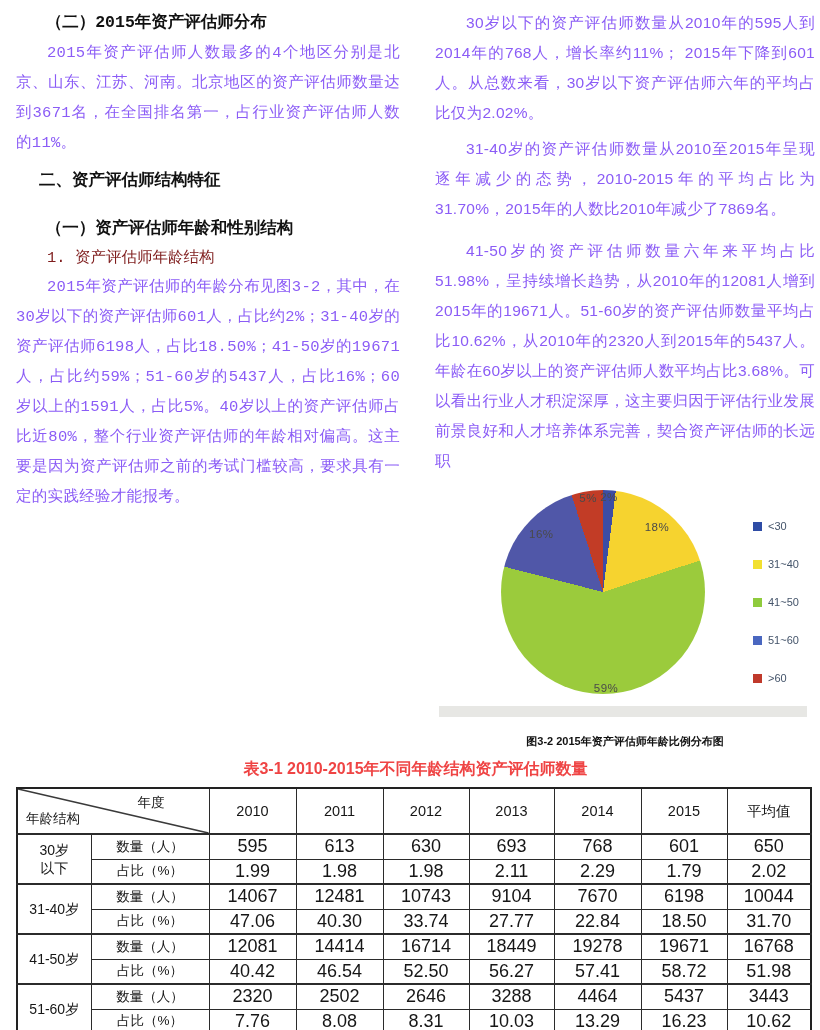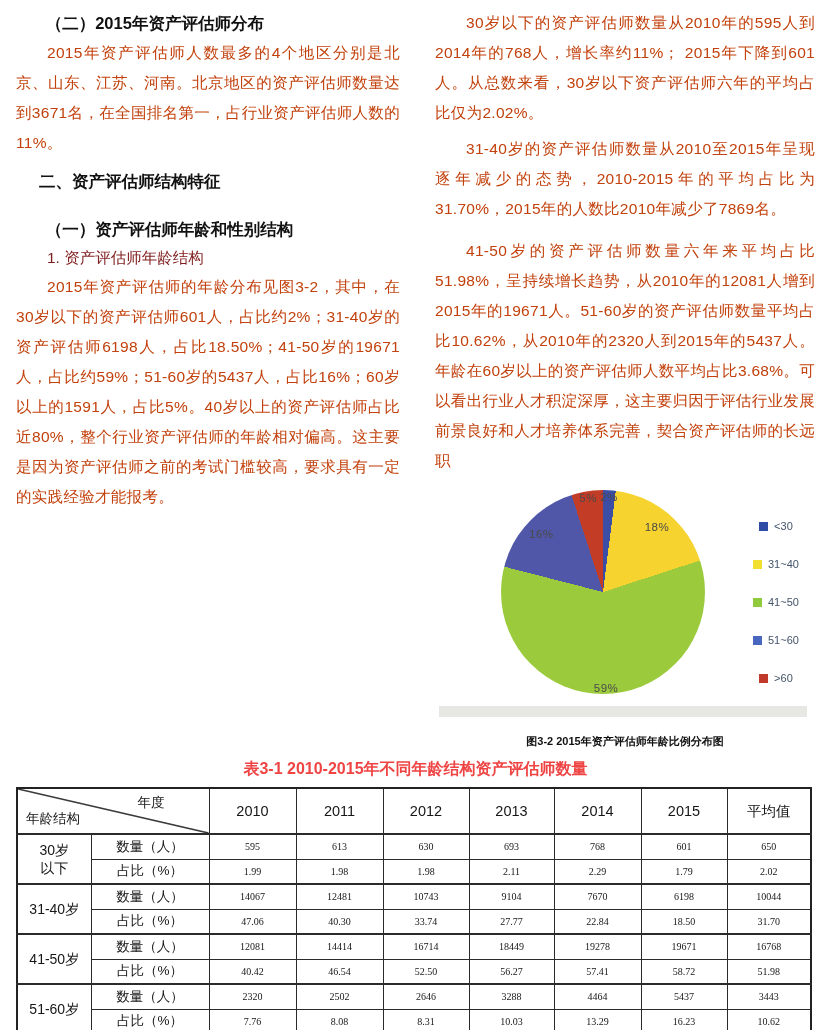--- a/index.html
+++ b/index.html
@@ -4,47 +4,47 @@
 <style>
   * { margin:0; padding:0; box-sizing:border-box; }
   html,body { background:#ffffff; }
   body {
     width:820px; height:1030px; overflow:hidden; position:relative;
     padding:8px 5px 0 16px;
     font-family:"Liberation Sans","DejaVu Sans",sans-serif;
     color:#1c1c1c;
   }
   .columns { display:flex; gap:35px; }
-  .col-left  { width:384px; }
+  .col-left  { width:384px;font-family:Liberation Mono, monospace; }
   .col-right { width:380px; }
 
   .para {
     font-size:15.5px; line-height:30px; text-align:justify;
-    text-indent:2em; letter-spacing:0.3px; color:#c2410c;
+    text-indent:2em; letter-spacing:0.3px; color:#8b5cf6;
   }
   .heading {
     font-size:16.5px; font-weight:bold; line-height:30px; color:#111;
   }
   .h-paren { text-indent:1.8em; }
   .h-sec   { text-indent:1.4em; margin-top:8px; }
   .h-sub   { margin-top:18px; }
   .numline { font-size:15.5px; line-height:28px; text-indent:2em; color:#7f1d1d; }
 
   
   .chart-wrap { position:relative; width:380px; height:236px; margin-top:8px; }
   .pie-disc {
     position:absolute; left:66px; top:6px; width:204px; height:204px;
     border-radius:50%;
   }
   .pie-label {
     position:absolute; transform:translate(-50%,-50%);
     font-size:11.5px; color:#4a4a4a; letter-spacing:0.5px;
   }
   .legend { position:absolute; left:318px; top:36px; }
-  .legend-item { display:flex; align-items:center; margin-bottom:26px;justify-content:center; }
+  .legend-item { display:flex; align-items:center; margin-bottom:26px; }
   .legend-swatch { width:9px; height:9px; display:inline-block; margin-right:6px; }
   .legend-text { font-size:11px; color:#44546a; }
   .scan-strip {
     position:absolute; left:4px; top:222px; width:368px; height:11px;
     background:#e7e7e4;
   }
   .fig-caption {
     font-size:11px; font-weight:bold; text-align:center;
     line-height:26px; margin-top:8px; color:#111;
   }
@@ -63,21 +63,21 @@
     font-weight:normal; color:#161616; overflow:hidden;
   }
   tr.hdr th { height:46px; font-size:14.5px; }
   tr.hdr th.corner { position:relative; }
   .corner svg { position:absolute; inset:0; width:100%; height:100%; }
   .corner .c-top    { position:absolute; top:5px;  right:44px; font-size:13.5px; }
   .corner .c-bottom { position:absolute; bottom:5px; left:8px; font-size:13.5px; }
   tr.hdr th { border-bottom-width:2px; }
   td.age    { font-size:14px; line-height:18px; white-space:pre-line; }
   td.metric { font-size:13.5px; }
-  td.val    { font-size:10px;font-family:Liberation Serif, serif; }
+  td.val    { font-size:18px; }
   table.data tr.row { height:25px; }
   table.data tr.group-start td { border-top-width:2px; }
 </style>
 </head>
 <body>
 
 <div class="columns">
 
   <div class="col-left">
     <div class="heading h-paren">（二）2015年资产评估师分布</div>

